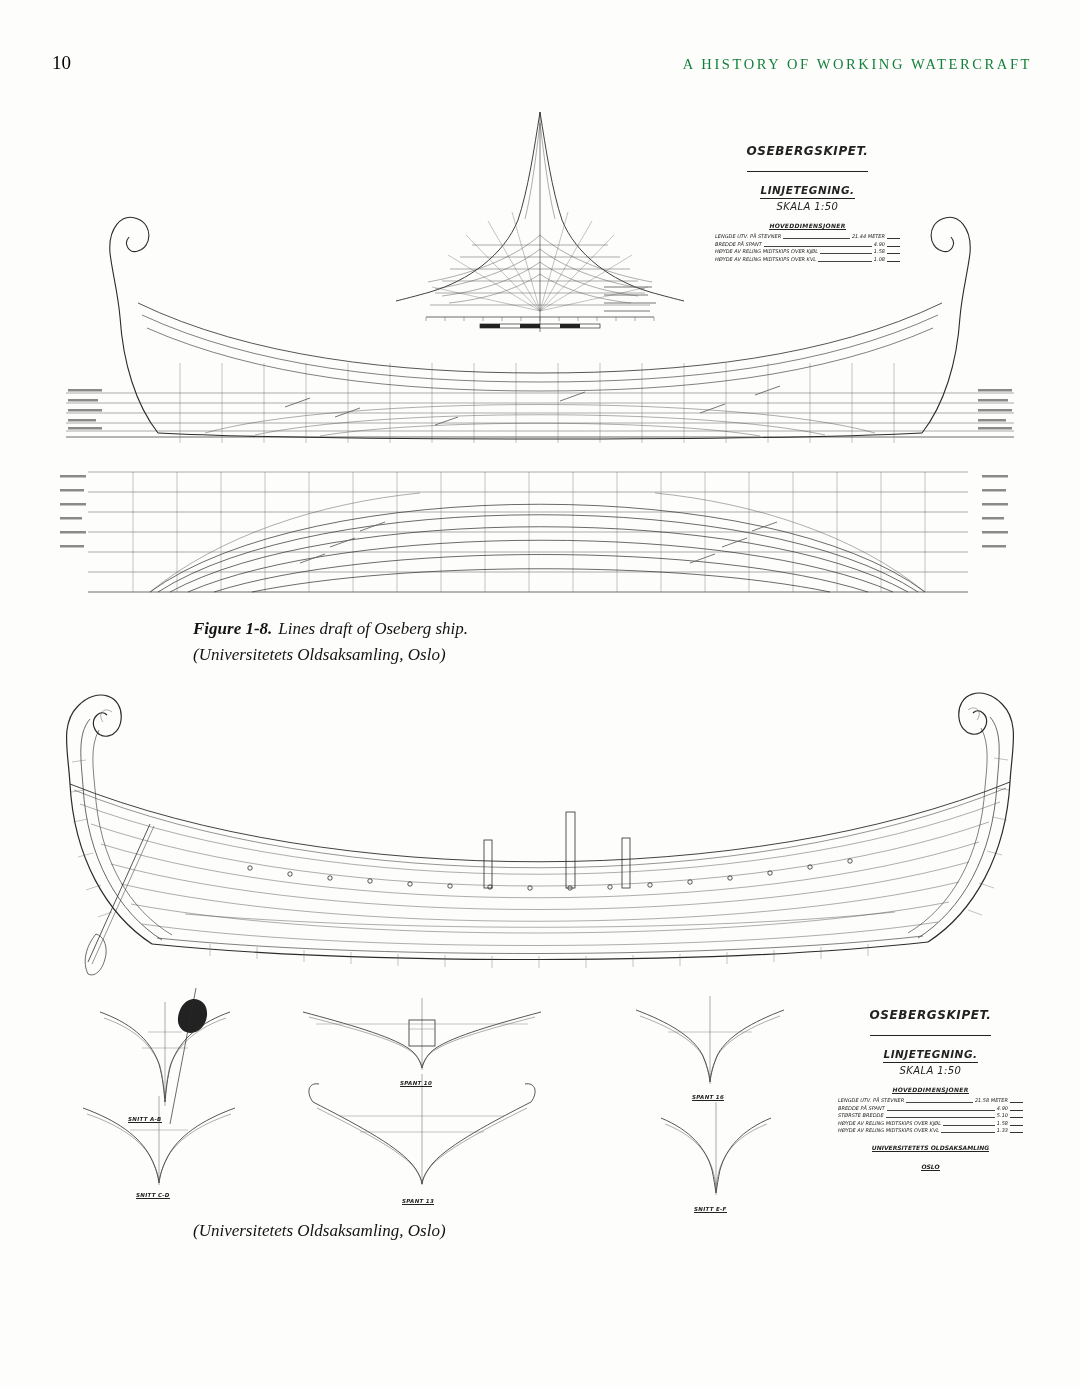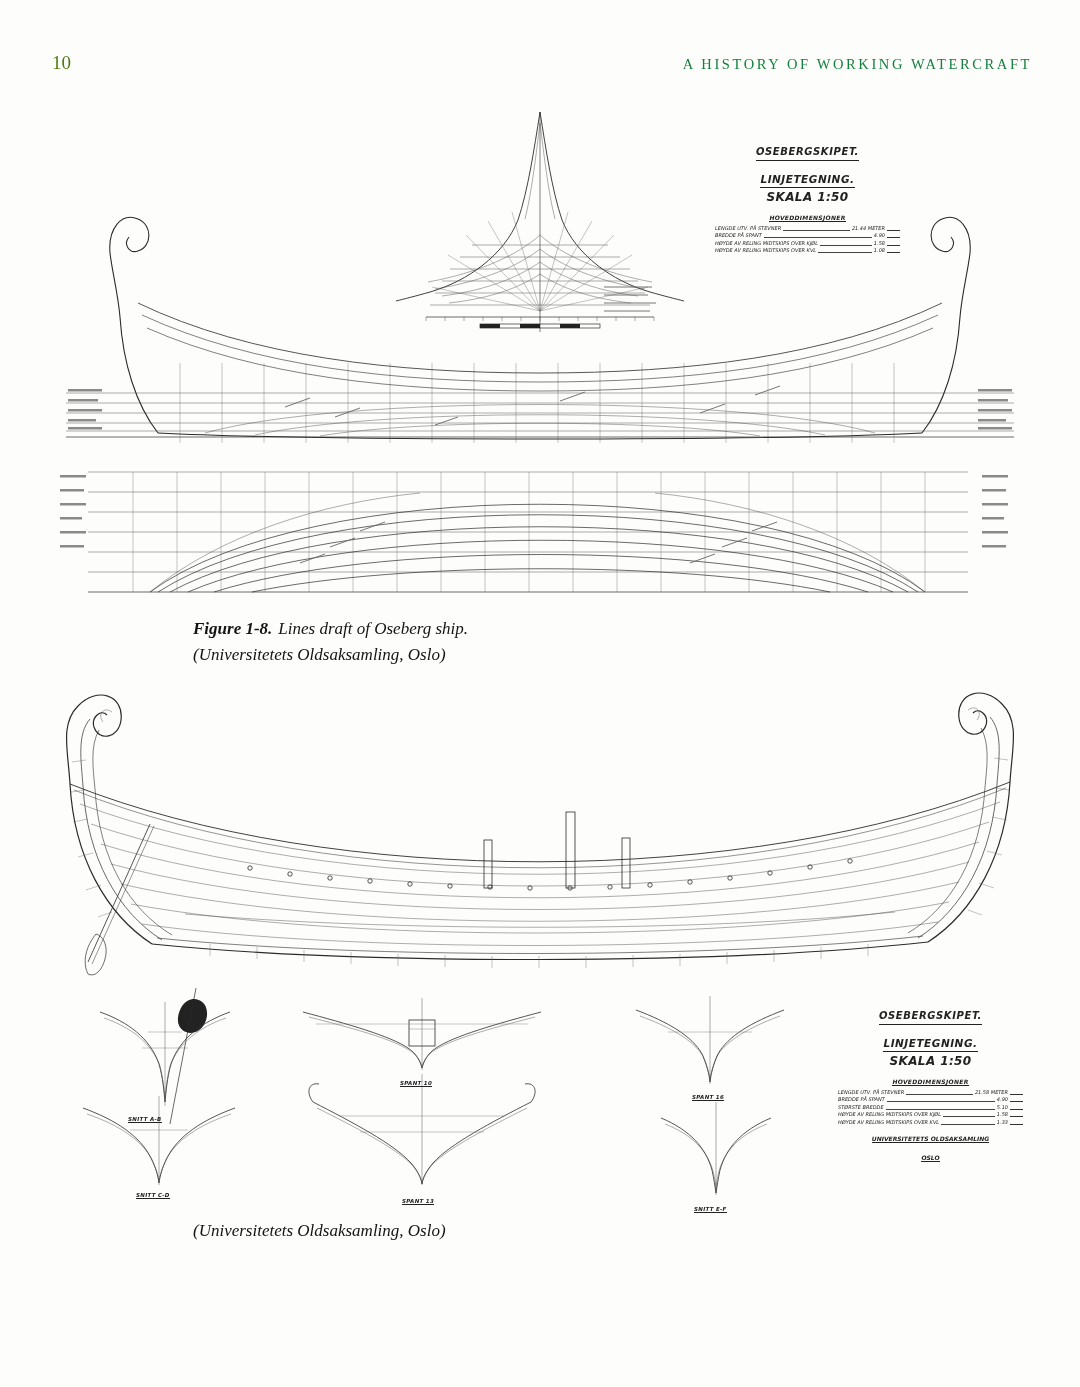--- a/index.html
+++ b/index.html
@@ -1,38 +1,38 @@
 <!DOCTYPE html>
 <html><head>
 <meta charset="utf-8">
 <style>
   html,body{margin:0;padding:0;background:#ffffff;}
   .page{position:relative;width:1080px;height:1387px;background:#fdfdfb;overflow:hidden;
         font-family:"Liberation Serif",serif;color:#1c1c1c;}
-  .page-number{position:absolute;left:52px;top:52px;font-size:19px;color:#4d7c0f;}
+  .page-number{position:absolute;left:52px;top:52px;font-size:19px;color:#000000;}
   .running-header{position:absolute;right:48px;top:56px;font-size:14.5px;letter-spacing:2.6px;color:#15803d;}
 
   svg{position:absolute;left:0;}
   .fig1-svg{top:95px;}
   .fig2-svg{top:672px;}
   .ink{stroke:#2b2b2b;fill:none;}
   .thin{stroke:#4a4a4a;stroke-width:.45;fill:none;}
   .hair{stroke:#6a6a6a;stroke-width:.4;fill:none;}
   .mark{stroke:#666;stroke-width:.9;fill:none;}
 
   
   .tblock{position:absolute;width:185px;text-align:center;font-family:"DejaVu Sans",sans-serif;
           font-style:italic;color:#222;}
   .tb1{left:715px;top:140px;}
   .tb2{left:838px;top:1004px;}
-  .tb-title{font-weight:bold;font-size:10px;letter-spacing:.6px;border-bottom:1.4px solid #222;
-            display:inline-block;padding-bottom:1px;line-height:1.25;}
+  .tb-title{font-weight:bold;font-size:12px;letter-spacing:.6px;border-bottom:1.4px solid #222;
+            display:inline-block;padding-bottom:12px;line-height:1.25;}
   .tb-title2{font-weight:bold;font-size:10.5px;letter-spacing:.5px;border-bottom:1.4px solid #222;
              display:inline-block;padding-bottom:1px;line-height:1.25;margin-top:12px;}
-  .tb-scale{font-size:12px;margin-top:2px;letter-spacing:.4px;font-weight:bold;}
+  .tb-scale{font-size:10px;margin-top:2px;letter-spacing:.4px;}
   .tb-dims-h{font-size:6px;font-weight:bold;border-bottom:1px solid #222;display:inline-block;
              margin-top:10px;margin-bottom:3px;letter-spacing:.3px;}
   .dim-row{display:flex;align-items:flex-end;font-size:5px;line-height:1.5;text-align:left;white-space:nowrap;}
   .dim-label{flex:0 1 auto;overflow:hidden;}
   .dim-lead{flex:1;border-bottom:.7px solid #444;margin:0 2px 1.5px 2px;min-width:4px;}
   .dim-value{flex:0 0 auto;}
   .dim-row::after{content:"";width:13px;border-bottom:.8px solid #333;margin:0 0 1.5px 2px;}
   .tb-credit{font-size:6px;font-weight:bold;margin-top:9px;border-bottom:1px solid #222;display:inline-block;}
   .tb-credit2{font-size:6px;font-weight:bold;border-bottom:1px solid #222;display:inline-block;margin-top:1px;}
 

